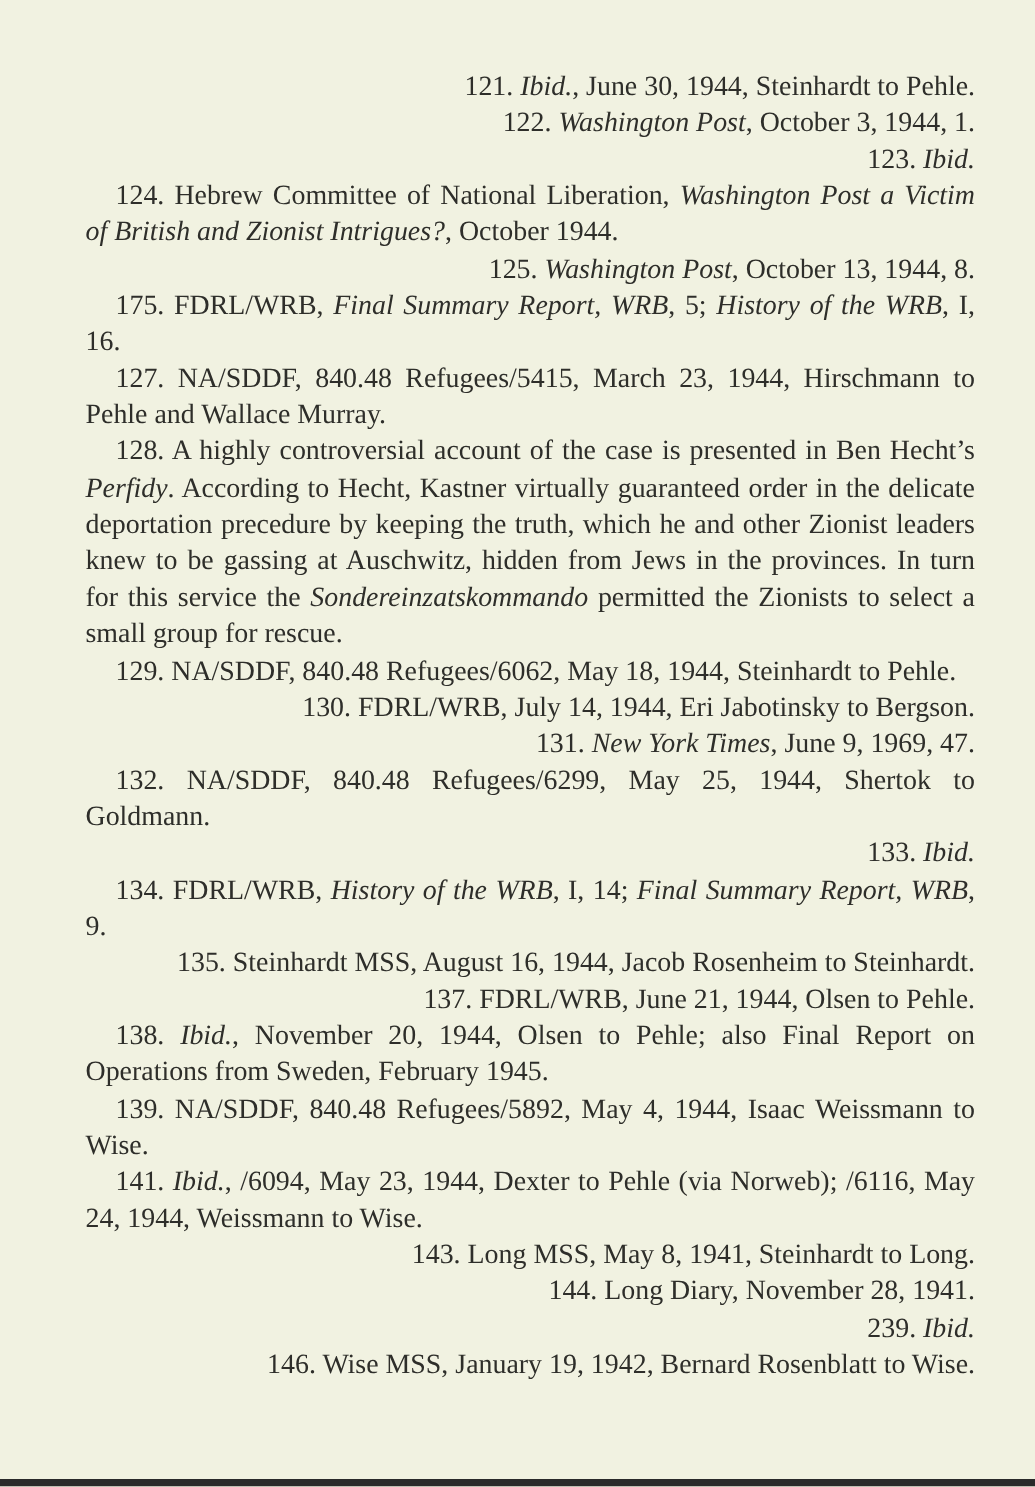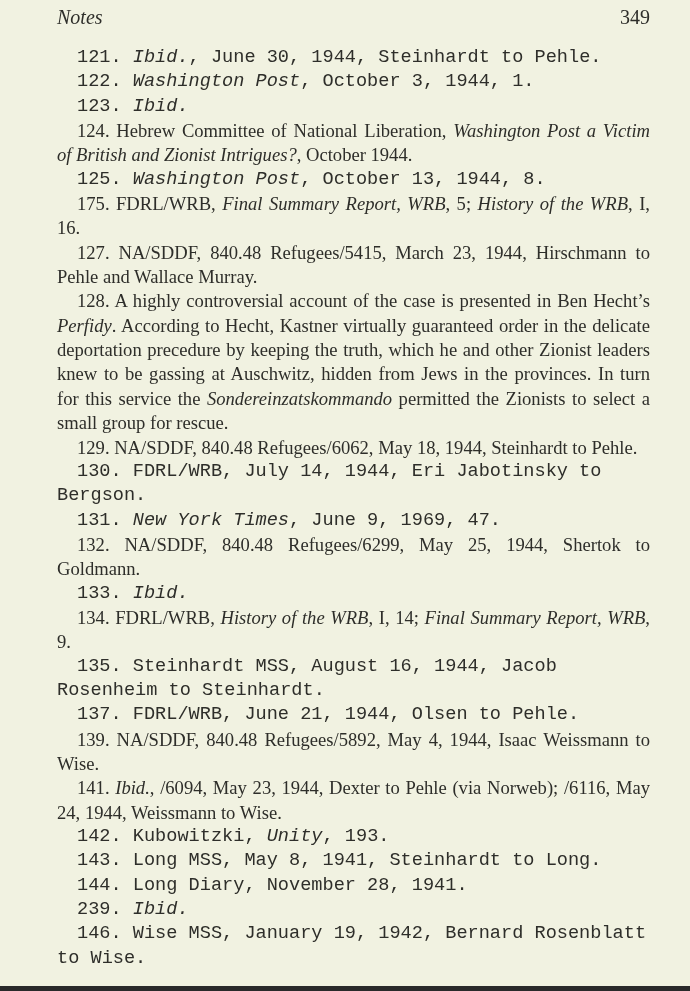--- a/index.html
+++ b/index.html
@@ -20,55 +20,51 @@
   }
   .running-head { position: absolute; left: 0; top: 0; font-style: italic; }
   .page-number { position: absolute; right: 0; top: 0; }
   .notes {
     position: absolute; top: 46px; left: 57px; width: 593px;
     font-size: 18.6px; line-height: 24.35px;
   }
   .note {
     text-indent: 20px; text-align: justify; margin: 0;
   }
-  .note.nojust { text-align: left; font-family: Liberation Mono, monospace; }
+  .note.nojust { text-align: right; }
   .num { }
   i { font-style: italic; }
   .bottom-band {
     position: absolute; left: 0; bottom: 0; width: 690px; height: 5px;
     background: #2a2a2a;
   }
 </style>
 </head>
 <body>
 
 <div class="page">
-  <div class="header">
-    <span class="running-head">Notes</span>
-    <span class="page-number">349</span>
-  </div>
   <div class="notes" id="notes">
       <p class="note nojust"><span class="num">121. </span><i>Ibid.</i><span>, June 30, 1944, Steinhardt to Pehle.</span></p>
       <p class="note nojust"><span class="num">122. </span><i>Washington Post</i><span>, October 3, 1944, 1.</span></p>
       <p class="note nojust"><span class="num">123. </span><i>Ibid.</i></p>
       <p class="note"><span class="num">124. </span><span>Hebrew Committee of National Liberation, </span><i>Washington Post a Victim of British and Zionist Intrigues?</i><span>, October 1944.</span></p>
       <p class="note nojust"><span class="num">125. </span><i>Washington Post</i><span>, October 13, 1944, 8.</span></p>
       <p class="note"><span class="num">175. </span><span>FDRL/WRB, </span><i>Final Summary Report, WRB</i><span>, 5; </span><i>History of the WRB</i><span>, I, 16.</span></p>
       <p class="note"><span class="num">127. </span><span>NA/SDDF, 840.48 Refugees/5415, March 23, 1944, Hirschmann to Pehle and Wallace Murray.</span></p>
       <p class="note"><span class="num">128. </span><span>A highly controversial account of the case is presented in Ben Hecht’s </span><i>Perfidy</i><span>. According to Hecht, Kastner virtually guaranteed order in the delicate deportation precedure by keeping the truth, which he and other Zionist leaders knew to be gassing at Auschwitz, hidden from Jews in the provinces. In turn for this service the </span><i>Sondereinzatskommando</i><span> permitted the Zionists to select a small group for rescue.</span></p>
       <p class="note"><span class="num">129. </span><span>NA/SDDF, 840.48 Refugees/6062, May 18, 1944, Steinhardt to Pehle.</span></p>
       <p class="note nojust"><span class="num">130. </span><span>FDRL/WRB, July 14, 1944, Eri Jabotinsky to Bergson.</span></p>
       <p class="note nojust"><span class="num">131. </span><i>New York Times</i><span>, June 9, 1969, 47.</span></p>
       <p class="note"><span class="num">132. </span><span>NA/SDDF, 840.48 Refugees/6299, May 25, 1944, Shertok to Goldmann.</span></p>
       <p class="note nojust"><span class="num">133. </span><i>Ibid.</i></p>
       <p class="note"><span class="num">134. </span><span>FDRL/WRB, </span><i>History of the WRB</i><span>, I, 14; </span><i>Final Summary Report, WRB</i><span>, 9.</span></p>
       <p class="note nojust"><span class="num">135. </span><span>Steinhardt MSS, August 16, 1944, Jacob Rosenheim to Steinhardt.</span></p>
       <p class="note nojust"><span class="num">137. </span><span>FDRL/WRB, June 21, 1944, Olsen to Pehle.</span></p>
+      <p class="note"><span class="num">138. </span><i>Ibid.</i><span>, November 20, 1944, Olsen to Pehle; also Final Report on Operations from Sweden, February 1945.</span></p>
       <p class="note"><span class="num">139. </span><span>NA/SDDF, 840.48 Refugees/5892, May 4, 1944, Isaac Weissmann to Wise.</span></p>
       <p class="note"><span class="num">141. </span><i>Ibid.</i><span>, /6094, May 23, 1944, Dexter to Pehle (via Norweb); /6116, May 24, 1944, Weissmann to Wise.</span></p>
-      <p class="note nojust"><span class="num">142. </span><span>Kubowitzki, </span><i>Unity</i><span>, 193.</span></p>
       <p class="note nojust"><span class="num">143. </span><span>Long MSS, May 8, 1941, Steinhardt to Long.</span></p>
       <p class="note nojust"><span class="num">144. </span><span>Long Diary, November 28, 1941.</span></p>
       <p class="note nojust"><span class="num">239. </span><i>Ibid.</i></p>
       <p class="note nojust"><span class="num">146. </span><span>Wise MSS, January 19, 1942, Bernard Rosenblatt to Wise.</span></p>
     </div>
 </div>
 <div class="bottom-band"></div>
 
 </body></html>

